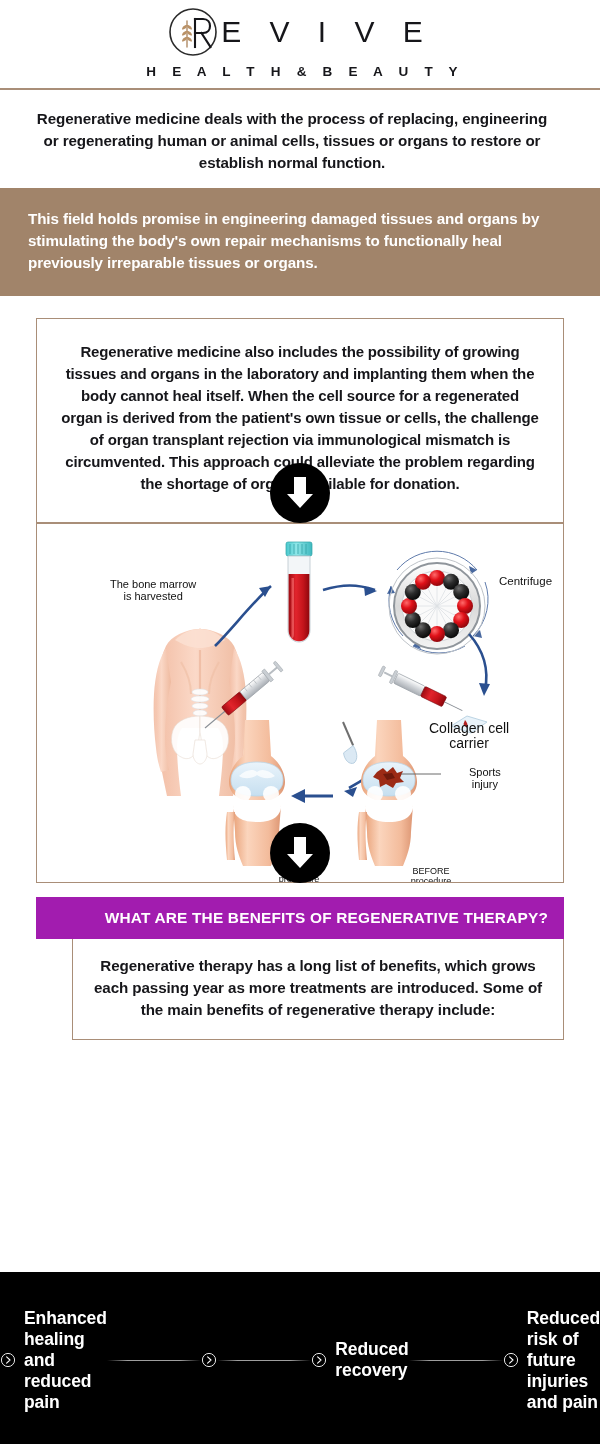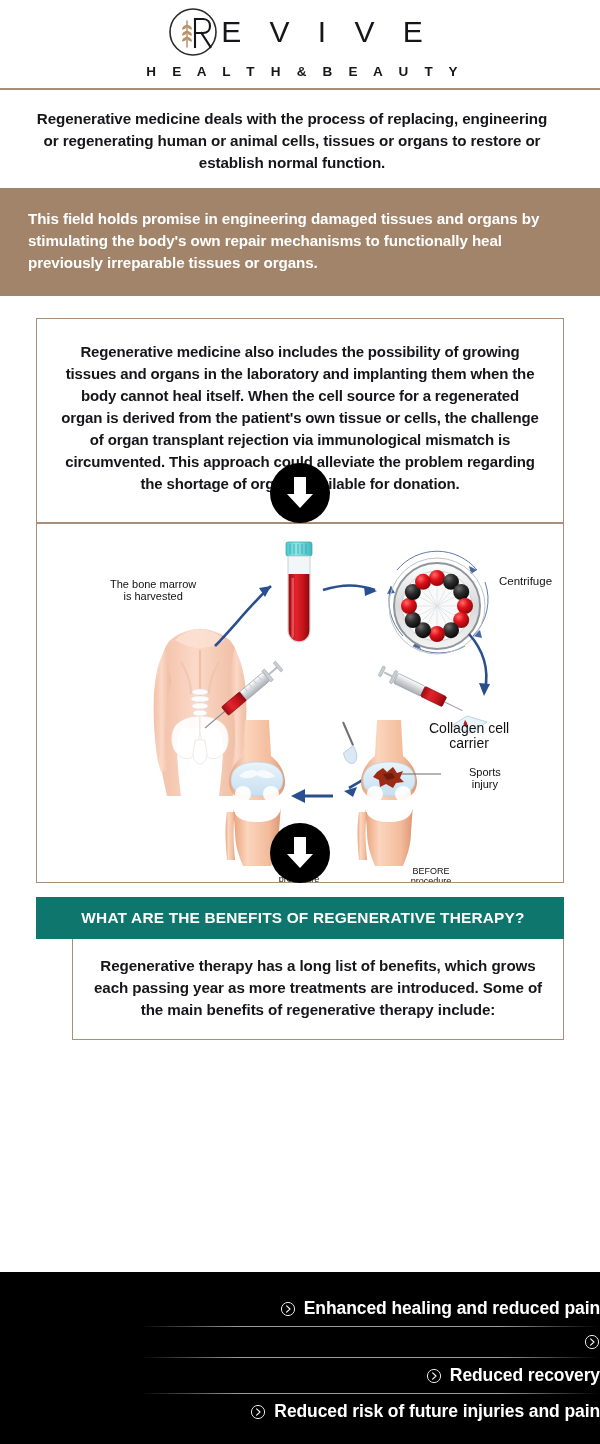--- a/index.html
+++ b/index.html
@@ -142,27 +142,27 @@
     font-family: "Liberation Sans", sans-serif;
     color: #111;
     text-align: center;
     line-height: 1.12;
     white-space: nowrap;
   }
 
   
   .benefits-wrap { padding: 0 36px; }
   .benefits-head {
-    background: #0f766e;
+    background: #a21caf;
     color: #ffffff;
     font-size: 15.4px;
     font-weight: 800;
     letter-spacing: 0.2px;
     padding: 12px 16px 12px 22px;
-    text-align: center;
+    text-align: right;
   }
   .benefits-body {
     border: 1.5px solid #a98e78;
     border-top: none;
     background: #ffffff;
     padding: 16px 18px 18px 18px;
     text-align: center;
     font-size: 15.2px;
     line-height: 1.45;
     font-weight: 600;
@@ -181,22 +181,22 @@
     background: #000000;
     display: flex;
     flex-direction: column;
     align-items: center;
     justify-content: center;
     padding-top: 4px;
   }
   .blist {
     width: 100%;
     display: flex;
-    flex-direction: column;
-    align-items: flex-end;
+    flex-direction: row;
+    align-items: center;
   }
   .bitem {
     display: flex;
     align-items: center;
     justify-content: center;
     gap: 8px;
     color: #ffffff;
     font-size: 17.5px;
     font-weight: 600;
     letter-spacing: -0.1px;

